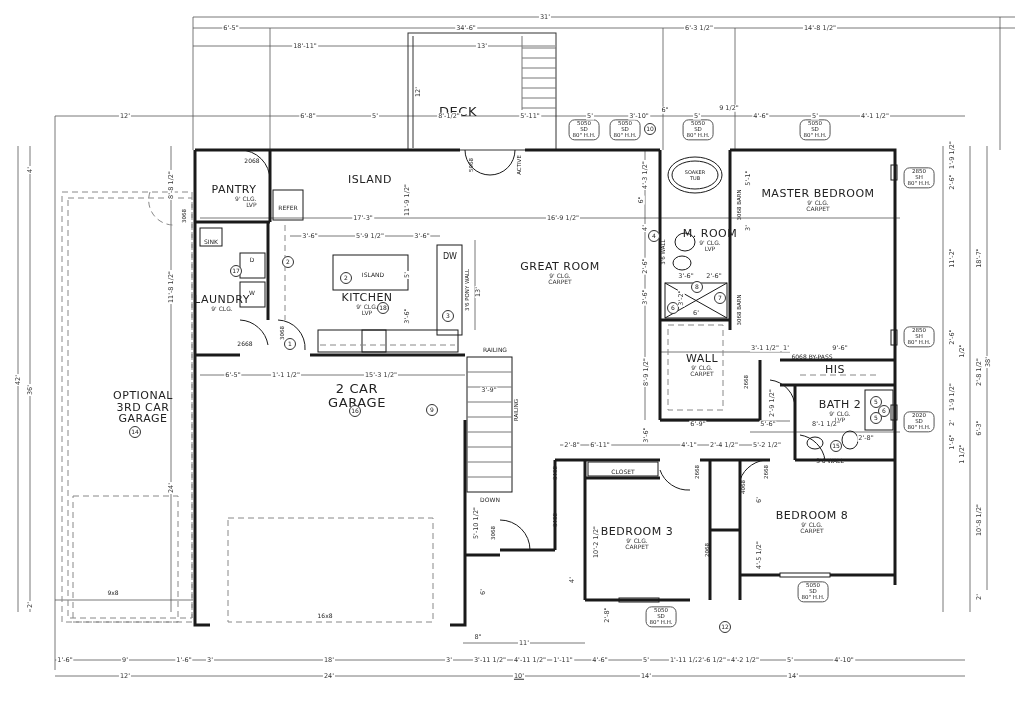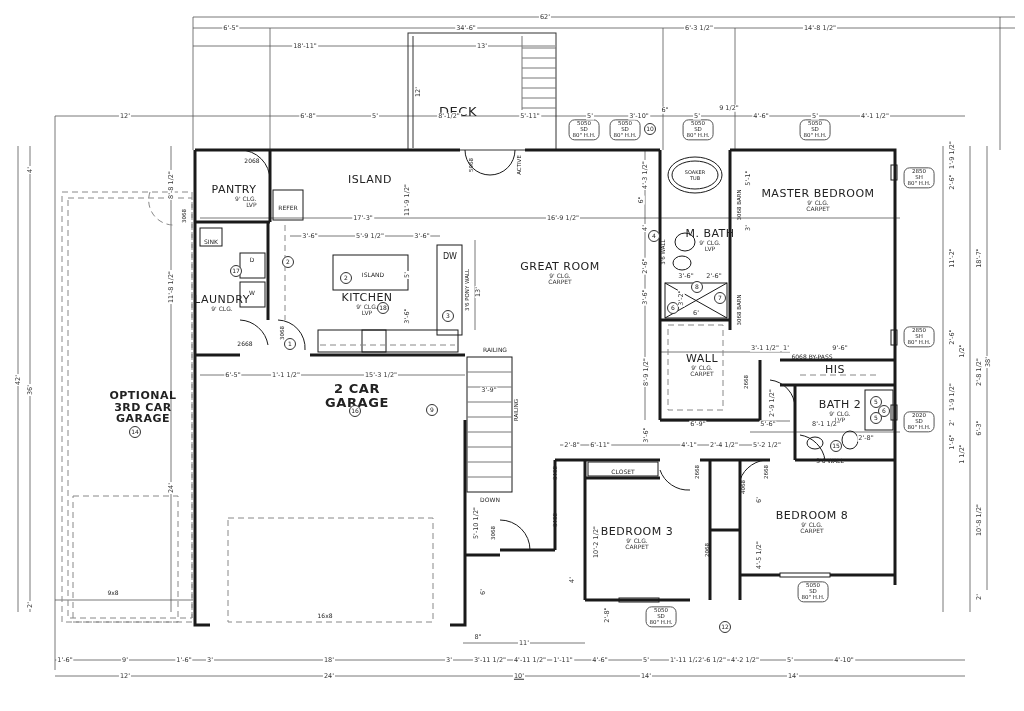--- a/index.html
+++ b/index.html
@@ -210,21 +210,21 @@
   <div class="sub">CARPET</div>
 </div>
 
 <div class="lbl" style="left:818px;top:200px;">
   <div class="room">MASTER BEDROOM</div>
   <div class="sub">9' CLG.</div>
   <div class="sub">CARPET</div>
 </div>
 
 <div class="lbl" style="left:710px;top:240px;">
-  <div class="room">M. BATH</div>
+  <div class="room">M. ROOM</div>
   <div class="sub">9' CLG.</div>
   <div class="sub">LVP</div>
 </div>
 
 <div class="lbl" style="left:702px;top:365px;">
   <div class="room">WALL</div>
   <div class="sub">9' CLG.</div>
   <div class="sub">CARPET</div>
 </div>
 
@@ -241,26 +241,26 @@
   <div class="sub">9' CLG.</div>
   <div class="sub">CARPET</div>
 </div>
 
 <div class="lbl" style="left:637px;top:538px;">
   <div class="room">BEDROOM 3</div>
   <div class="sub">9' CLG.</div>
   <div class="sub">CARPET</div>
 </div>
 
-<div class="lbl room-big" style="left:357px;top:396px;font-weight:bold;">
+<div class="lbl room-big" style="left:357px;top:396px;">
   <div>2 CAR</div>
   <div>GARAGE</div>
 </div>
 
-<div class="lbl room" style="left:143px;top:407px;font-weight:bold;">
+<div class="lbl room" style="left:143px;top:407px;">
   <div>OPTIONAL</div>
   <div>3RD CAR</div>
   <div>GARAGE</div>
 </div>
 
 <div class="small" style="left:373px;top:274px;">ISLAND</div>
 <div class="small" style="left:450px;top:256px;font-size:8px;">DW</div>
 <div class="small" style="left:288px;top:207px;">REFER</div>
 <div class="small" style="left:211px;top:241px;">SINK</div>
 <div class="small" style="left:252px;top:259px;">D</div>
@@ -354,21 +354,21 @@
 <div class="circ" style="left:355px;top:411px;">16</div>
 <div class="circ" style="left:432px;top:410px;">9</div>
 <div class="circ" style="left:135px;top:432px;">14</div>
 <div class="circ" style="left:725px;top:627px;">12</div>
 <div class="circ" style="left:650px;top:129px;">10</div>
 <div class="circ" style="left:876px;top:402px;">5</div>
 <div class="circ" style="left:884px;top:411px;">6</div>
 <div class="circ" style="left:876px;top:418px;">5</div>
 <div class="circ" style="left:836px;top:446px;">15</div>
 
-<div class="dim" style="left:545px;top:17px;">62'</div>
+<div class="dim" style="left:545px;top:17px;">31'</div>
 <div class="dim" style="left:231px;top:28px;">6'-5"</div>
 <div class="dim" style="left:466px;top:28px;">34'-6"</div>
 <div class="dim" style="left:699px;top:28px;">6'-3 1/2"</div>
 <div class="dim" style="left:820px;top:28px;">14'-8 1/2"</div>
 <div class="dim" style="left:305px;top:46px;">18'-11"</div>
 <div class="dim" style="left:482px;top:46px;">13'</div>
 <div class="dim" style="left:125px;top:116px;">12'</div>
 <div class="dimv" style="left:418px;top:92px;">12'</div>
 
 <div class="dim" style="left:308px;top:116px;">6'-8"</div>

